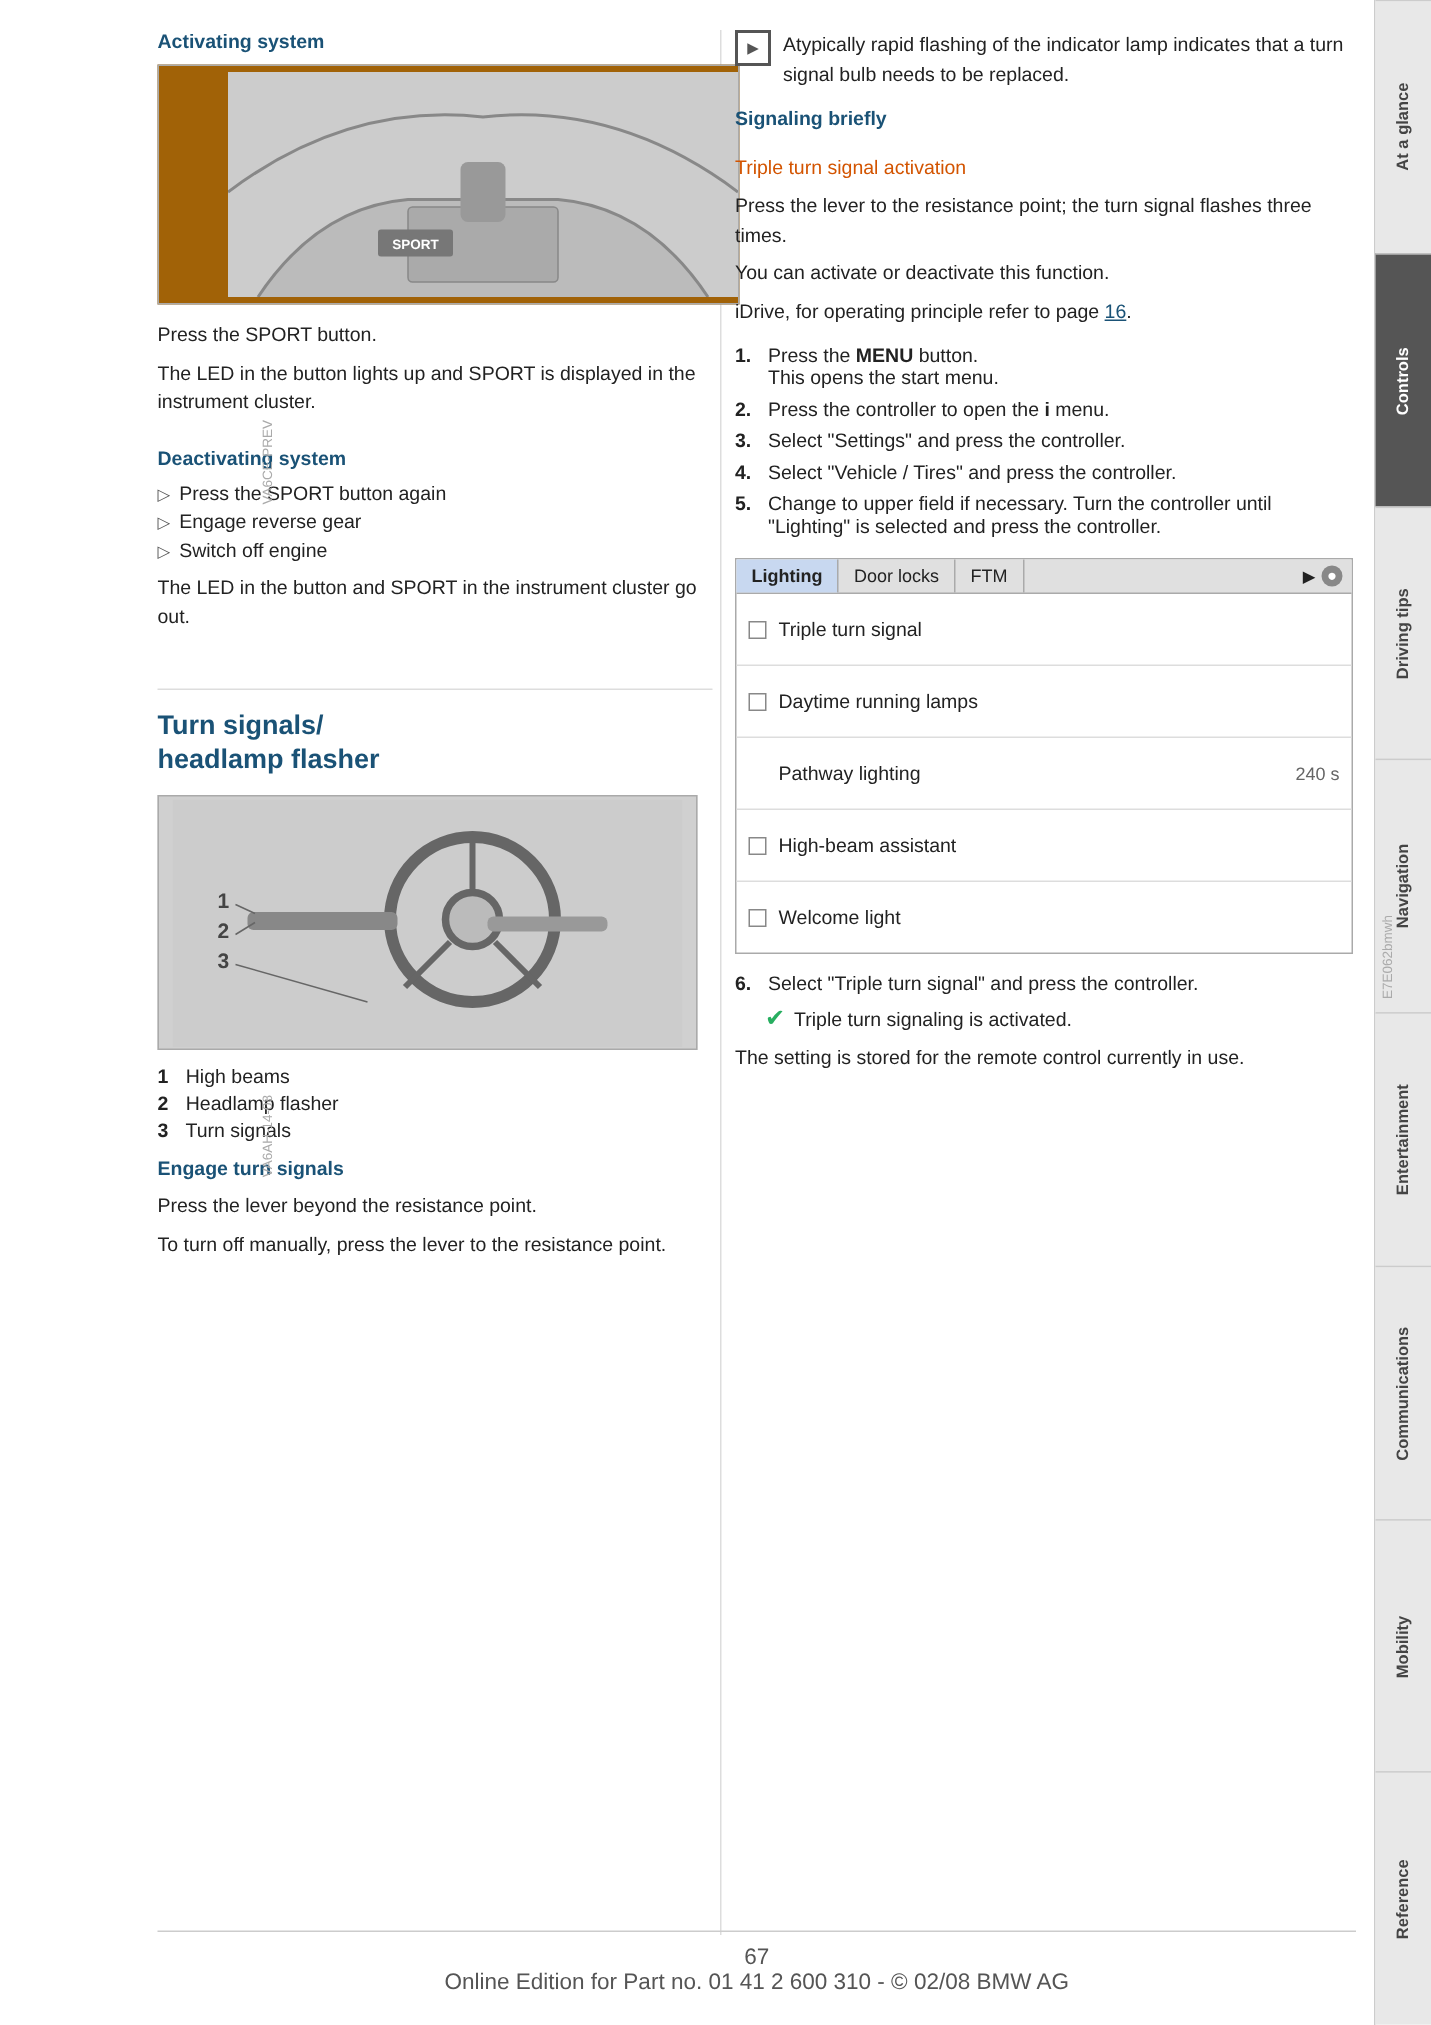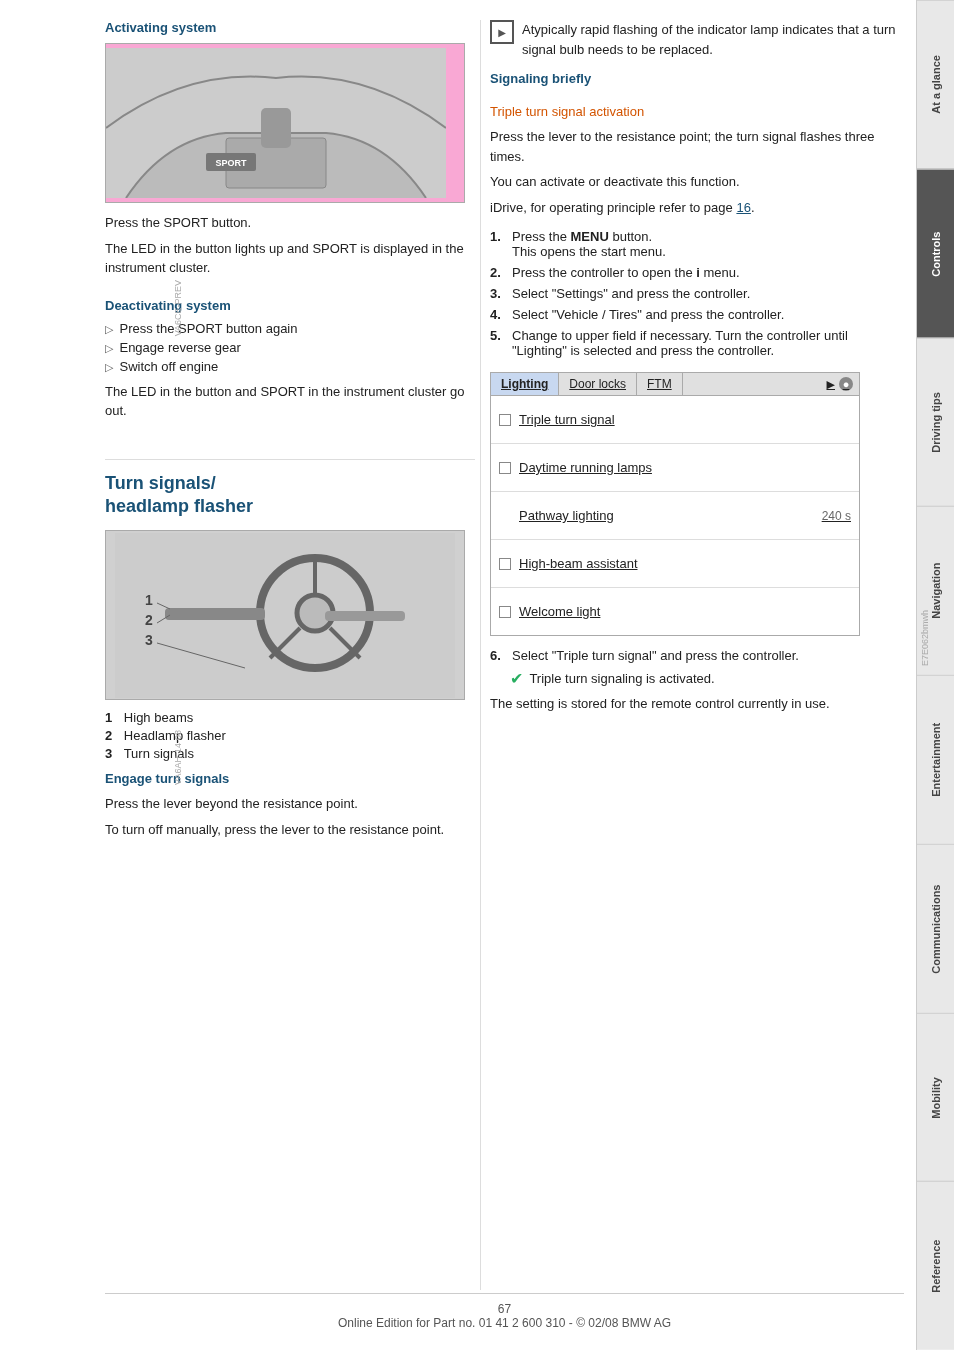--- a/index.html
+++ b/index.html
@@ -71,28 +71,28 @@
 
     .section-heading-orange {
       color: #d35400;
       font-weight: normal;
       font-size: 13px;
       margin-bottom: 8px;
     }
 
     
     .img-box {
-      width: 360px;
+      width: 388px;
       height: 160px;
-      background: #f9a8d4;
+      background: #a16207;
       border: 1px solid #aaa;
       margin-bottom: 10px;
       display: flex;
       align-items: center;
-      justify-content: flex-start;
+      justify-content: flex-end;
       position: relative;
       overflow: hidden;
     }
     .img-box-small {
       width: 360px;
       height: 170px;
       background: #d0d0d0;
       border: 1px solid #aaa;
       margin-bottom: 10px;
       display: flex;
@@ -175,25 +175,24 @@
       margin-top: 0px;
     }
     .play-icon::after {
       content: '▶';
       font-size: 10px;
       color: #555;
     }
 
     
     .menu-table {
-      width: 370px;
+      width: 412px;
       border: 1px solid #aaa;
       margin-bottom: 12px;
       font-size: 13px;
-      text-decoration: underline;
     }
     .menu-header {
       display: flex;
       background: #e0e0e0;
       border-bottom: 1px solid #aaa;
     }
     .menu-header-tab {
       padding: 4px 10px;
       font-size: 12px;
       border-right: 1px solid #aaa;
@@ -245,21 +244,21 @@
       margin-right: 6px;
     }
 
     
     .footer {
       position: absolute;
       bottom: 20px;
       left: 105px;
       right: 50px;
       text-align: center;
-      font-size: 12px;
+      font-size: 15px;
       color: #555;
       border-top: 1px solid #ccc;
       padding-top: 8px;
     }
 
     
     .left-margin-label {
       position: absolute;
       left: 10px;
       writing-mode: vertical-rl;

